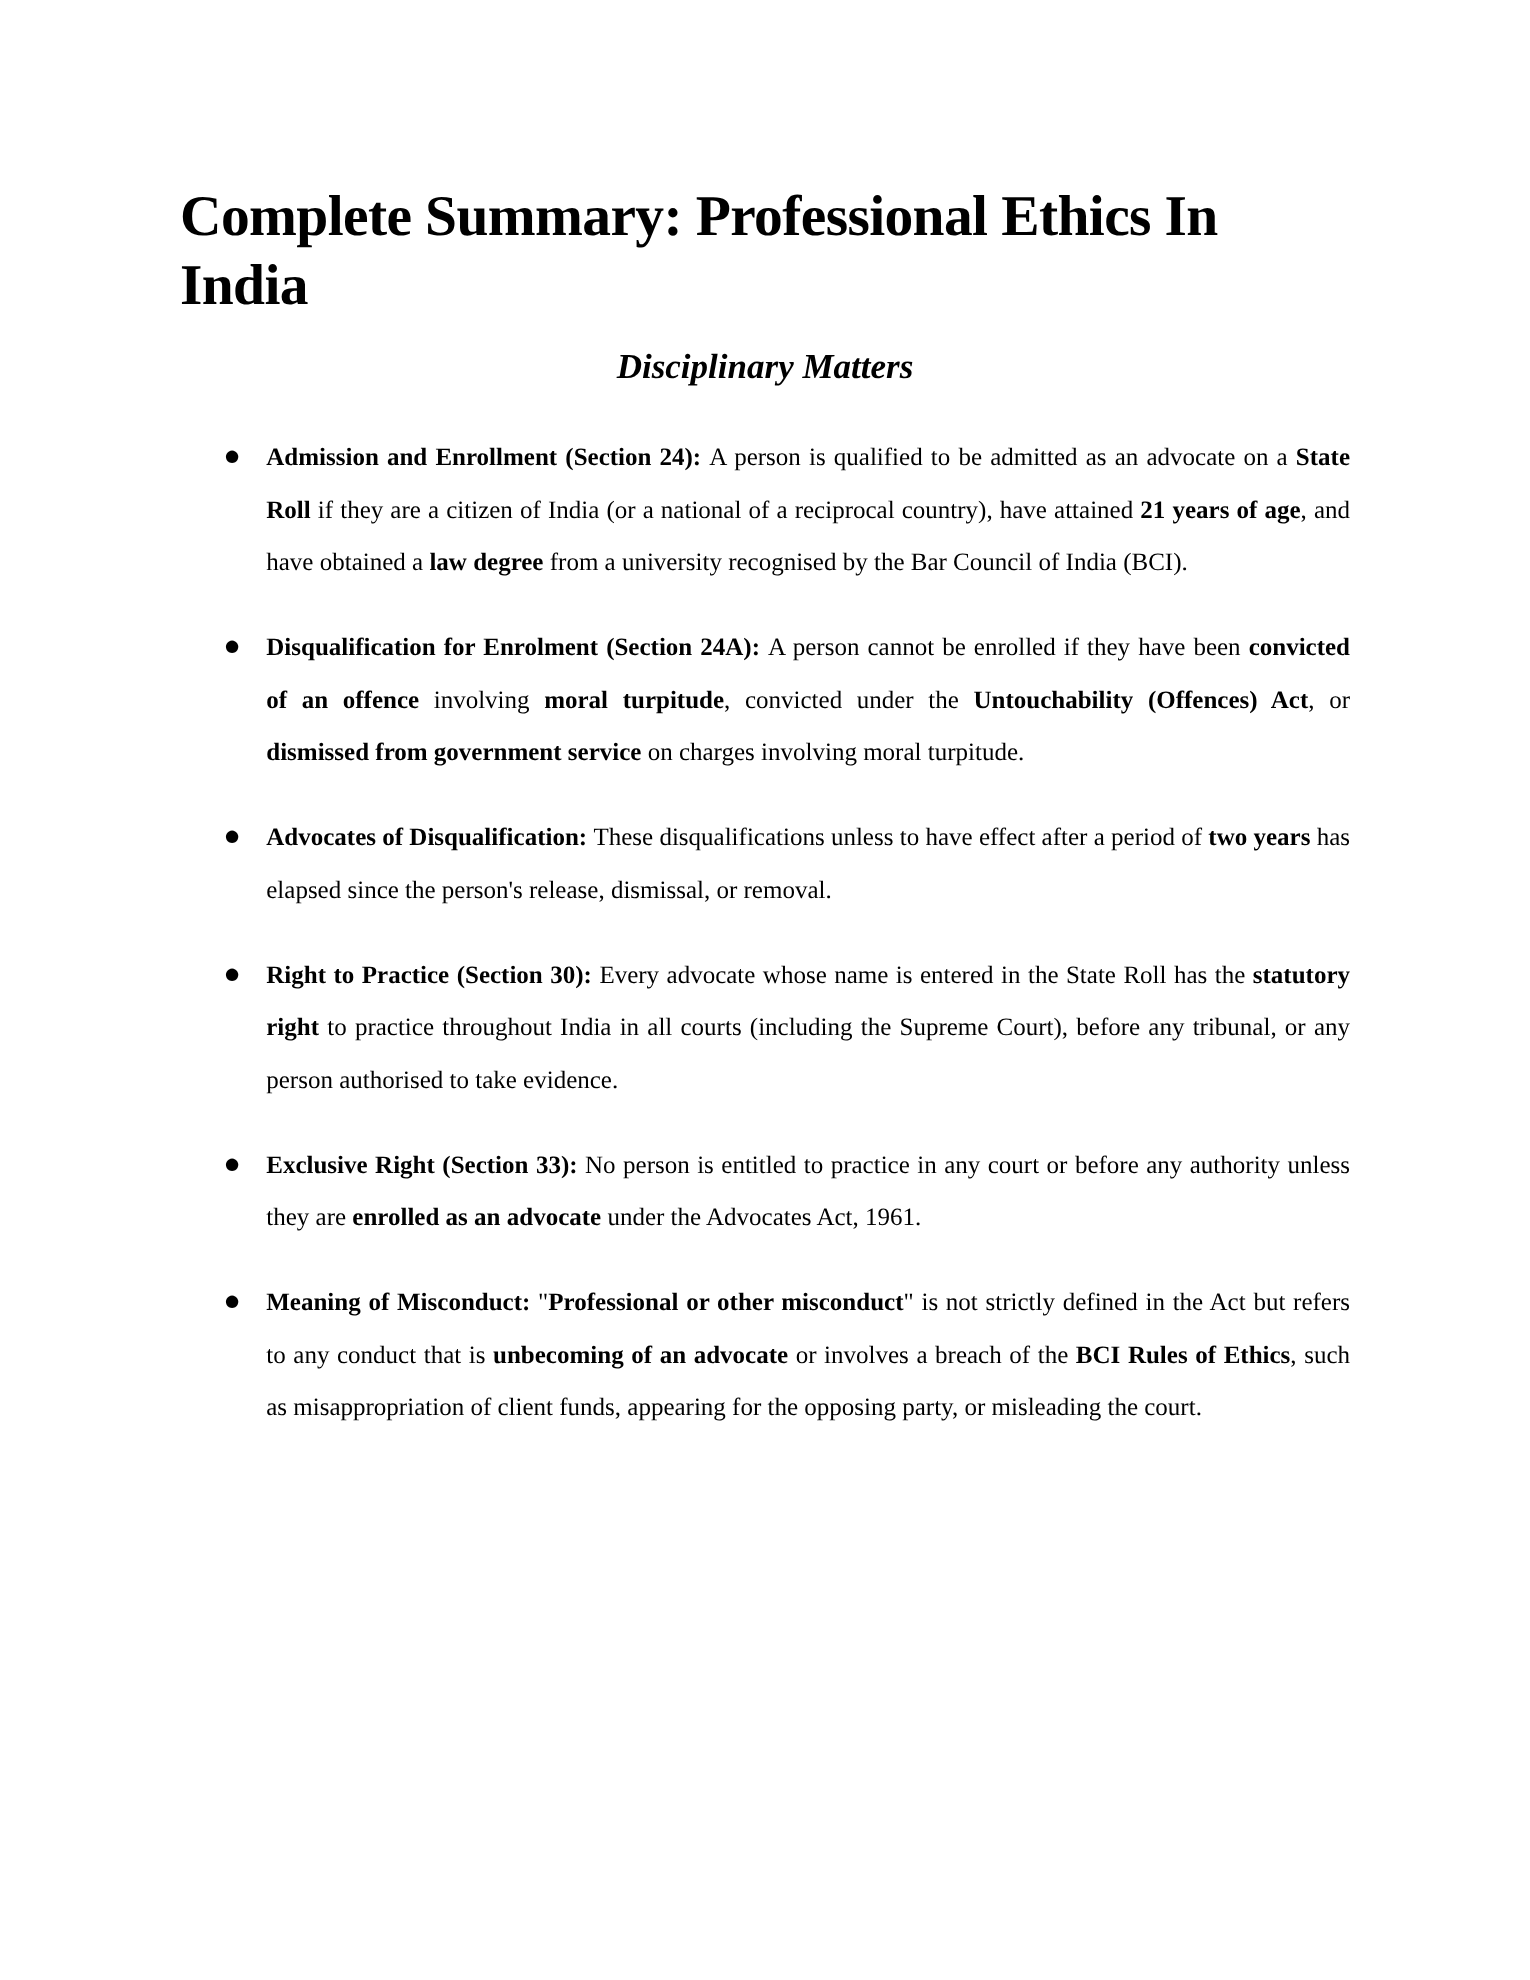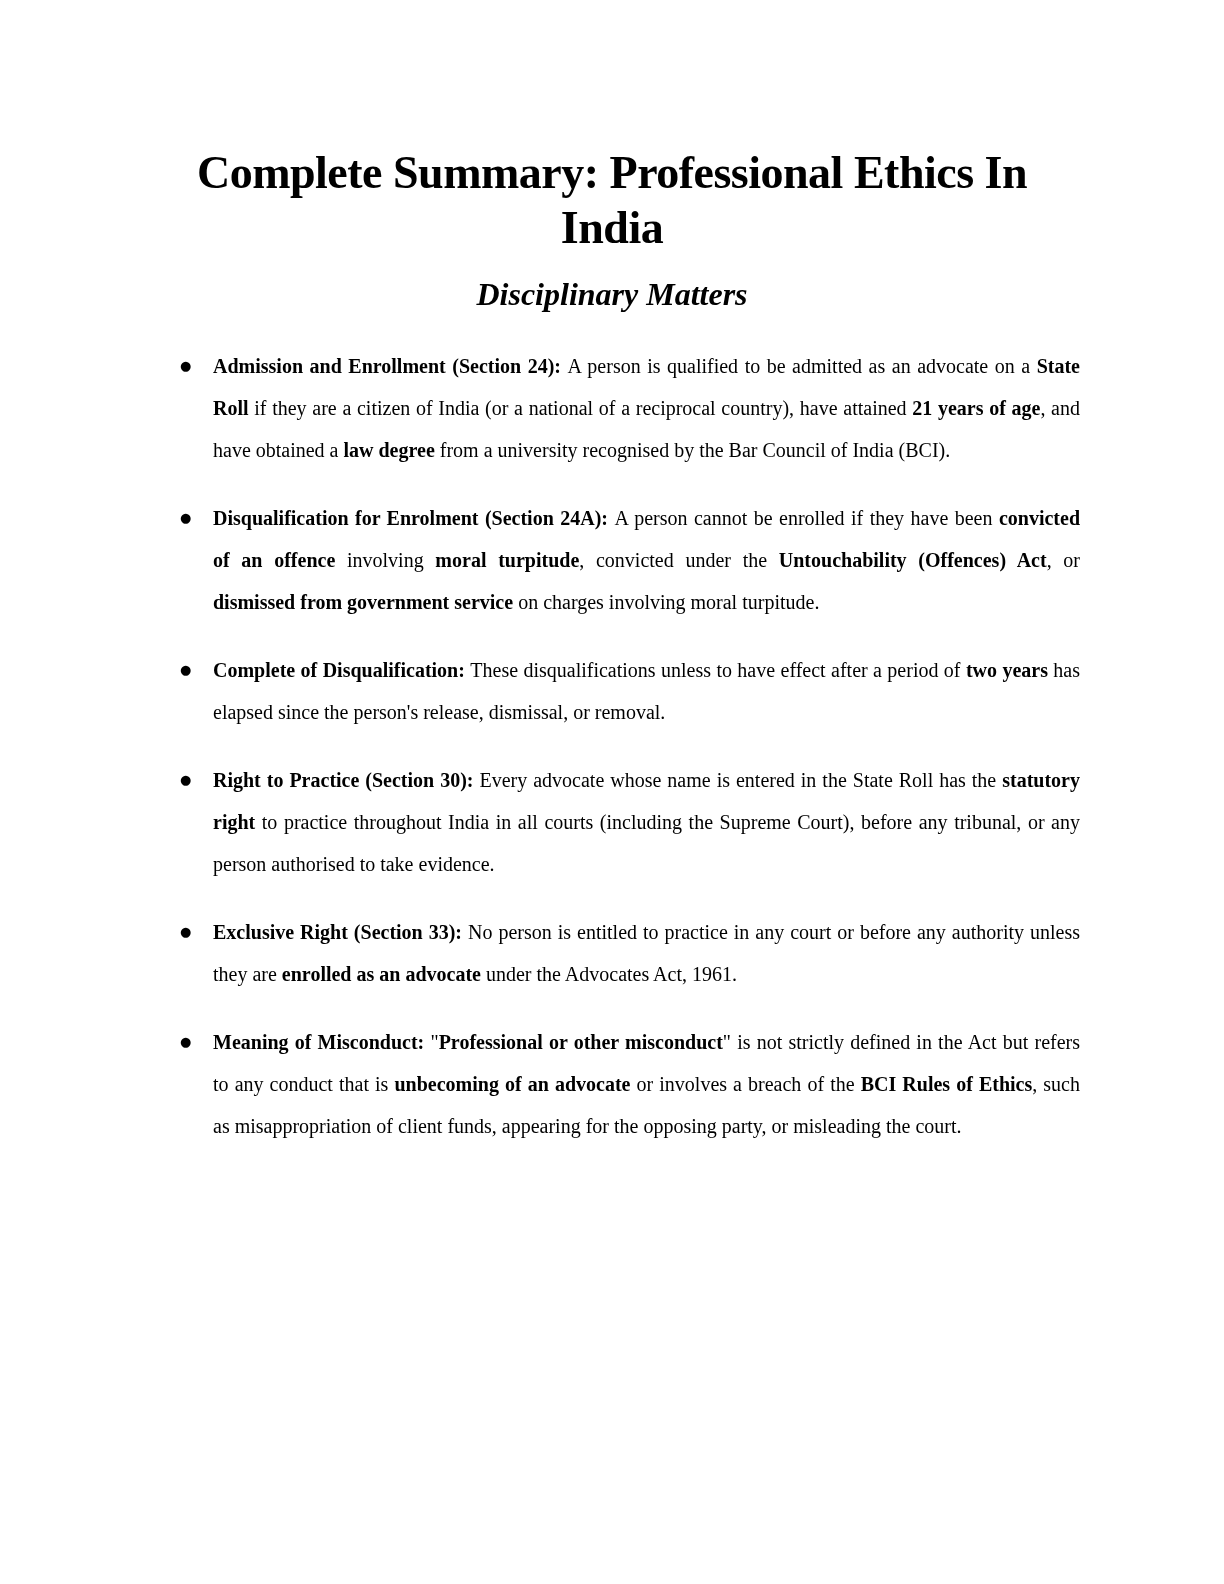--- a/index.html
+++ b/index.html
@@ -13,27 +13,27 @@
   }
   .page {
     width: 1224px;
     height: 1584px;
     padding: 145px 144px 40px 144px;
     background: #ffffff;
   }
   .doc-title {
     font-size: 46px;
     font-weight: bold;
-    text-align: center;
+    text-align: left;
     line-height: 1.2;
     margin: 0 0 24px 0;
     letter-spacing: -0.5px;
   }
   .doc-subtitle {
-    font-size: 32px;
+    font-size: 28px;
     font-weight: bold;
     font-style: italic;
     text-align: center;
     line-height: 30px;
     margin: 0 0 36px 0;
   }
   .section-heading {
     font-size: 26px;
     font-weight: bold;
     line-height: 32px;
@@ -79,21 +79,21 @@
     <div class="bullet-text"><b>Admission and Enrollment (Section 24): </b><span>A person is qualified to be admitted as an advocate on a </span><b>State Roll</b><span> if they are a citizen of India (or a national of a reciprocal country), have attained </span><b>21 years of age</b><span>, and have obtained a </span><b>law degree</b><span> from a university recognised by the Bar Council of India (BCI).</span></div>
   </li>
 
   <li class="bullet-item">
     <span class="bullet-marker">●</span>
     <div class="bullet-text"><b>Disqualification for Enrolment (Section 24A): </b><span>A person cannot be enrolled if they have been </span><b>convicted of an offence</b><span> involving </span><b>moral turpitude</b><span>, convicted under the </span><b>Untouchability (Offences) Act</b><span>, or </span><b>dismissed from government service</b><span> on charges involving moral turpitude.</span></div>
   </li>
 
   <li class="bullet-item">
     <span class="bullet-marker">●</span>
-    <div class="bullet-text"><b>Complete of Disqualification: </b><span>These disqualifications unless to have effect after a period of </span><b>two years</b><span> has elapsed since the person's release, dismissal, or removal.</span></div>
+    <div class="bullet-text"><b>Advocates of Disqualification: </b><span>These disqualifications unless to have effect after a period of </span><b>two years</b><span> has elapsed since the person's release, dismissal, or removal.</span></div>
   </li>
 
   <li class="bullet-item">
     <span class="bullet-marker">●</span>
     <div class="bullet-text"><b>Right to Practice (Section 30): </b><span>Every advocate whose name is entered in the State Roll has the </span><b>statutory right</b><span> to practice throughout India in all courts (including the Supreme Court), before any tribunal, or any person authorised to take evidence.</span></div>
   </li>
 
   <li class="bullet-item">
     <span class="bullet-marker">●</span>
     <div class="bullet-text"><b>Exclusive Right (Section 33): </b><span>No person is entitled to practice in any court or before any authority unless they are </span><b>enrolled as an advocate</b><span> under the Advocates Act, 1961.</span></div>

